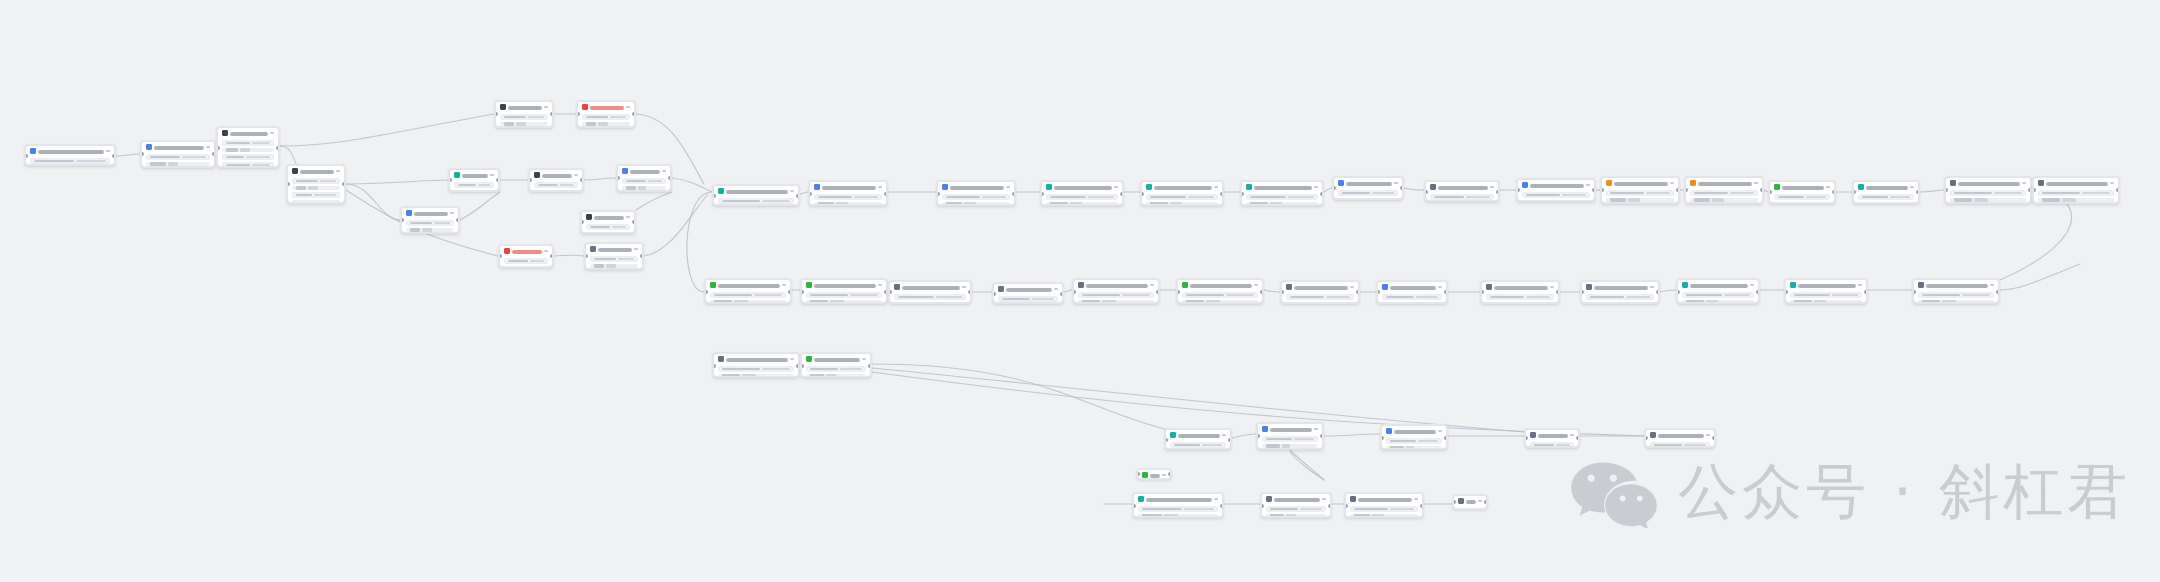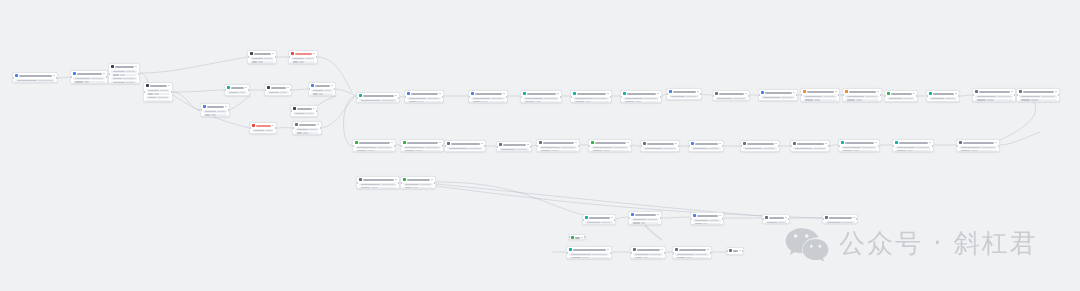--- a/index.html
+++ b/index.html
@@ -52,21 +52,21 @@
     position:absolute;width:1.6px;height:1.6px;border-radius:50%;
     background:#ffffff;border:0.4px solid #9aa3b0;box-sizing:border-box;
   }
   .nport.l{left:-0.9px;top:50%;transform:translateY(-50%);}
   .nport.r{right:-0.9px;top:50%;transform:translateY(-50%);}
   .wm{
     position:absolute;display:flex;align-items:center;gap:9px;
     color:#c9cdd2;user-select:none;
   }
   .wm-logo{position:relative;width:46px;height:34px;flex:0 0 auto;}
-  .wm-text{font-size:26px;letter-spacing:2px;color:#c9cdd2;white-space:nowrap;font-family:"DejaVu Sans",sans-serif;}
+  .wm-text{font-size:30px;letter-spacing:2px;color:#c9cdd2;white-space:nowrap;font-family:"DejaVu Sans",sans-serif;}
 </style>
 </head>
 <body style="background: rgb(240, 241, 243);">
 
 <div id="canvas">
   <svg id="edges" viewBox="0 0 1080 291" preserveAspectRatio="none">
       <path d="M58,78 C64,78 64,77 70,77" fill="none" stroke="#b6bdc8" stroke-width="0.55" stroke-linecap="round" opacity="0.85"></path>
       <path d="M108,77 C112,77 112,73 118,73" fill="none" stroke="#b6bdc8" stroke-width="0.55" stroke-linecap="round" opacity="0.85"></path>
       <path d="M140,73 C150,73 146,92 158,92" fill="none" stroke="#b6bdc8" stroke-width="0.55" stroke-linecap="round" opacity="0.85"></path>
       <path d="M140,73 C172,73 196,66 247,57" fill="none" stroke="#b6bdc8" stroke-width="0.55" stroke-linecap="round" opacity="0.85"></path>

